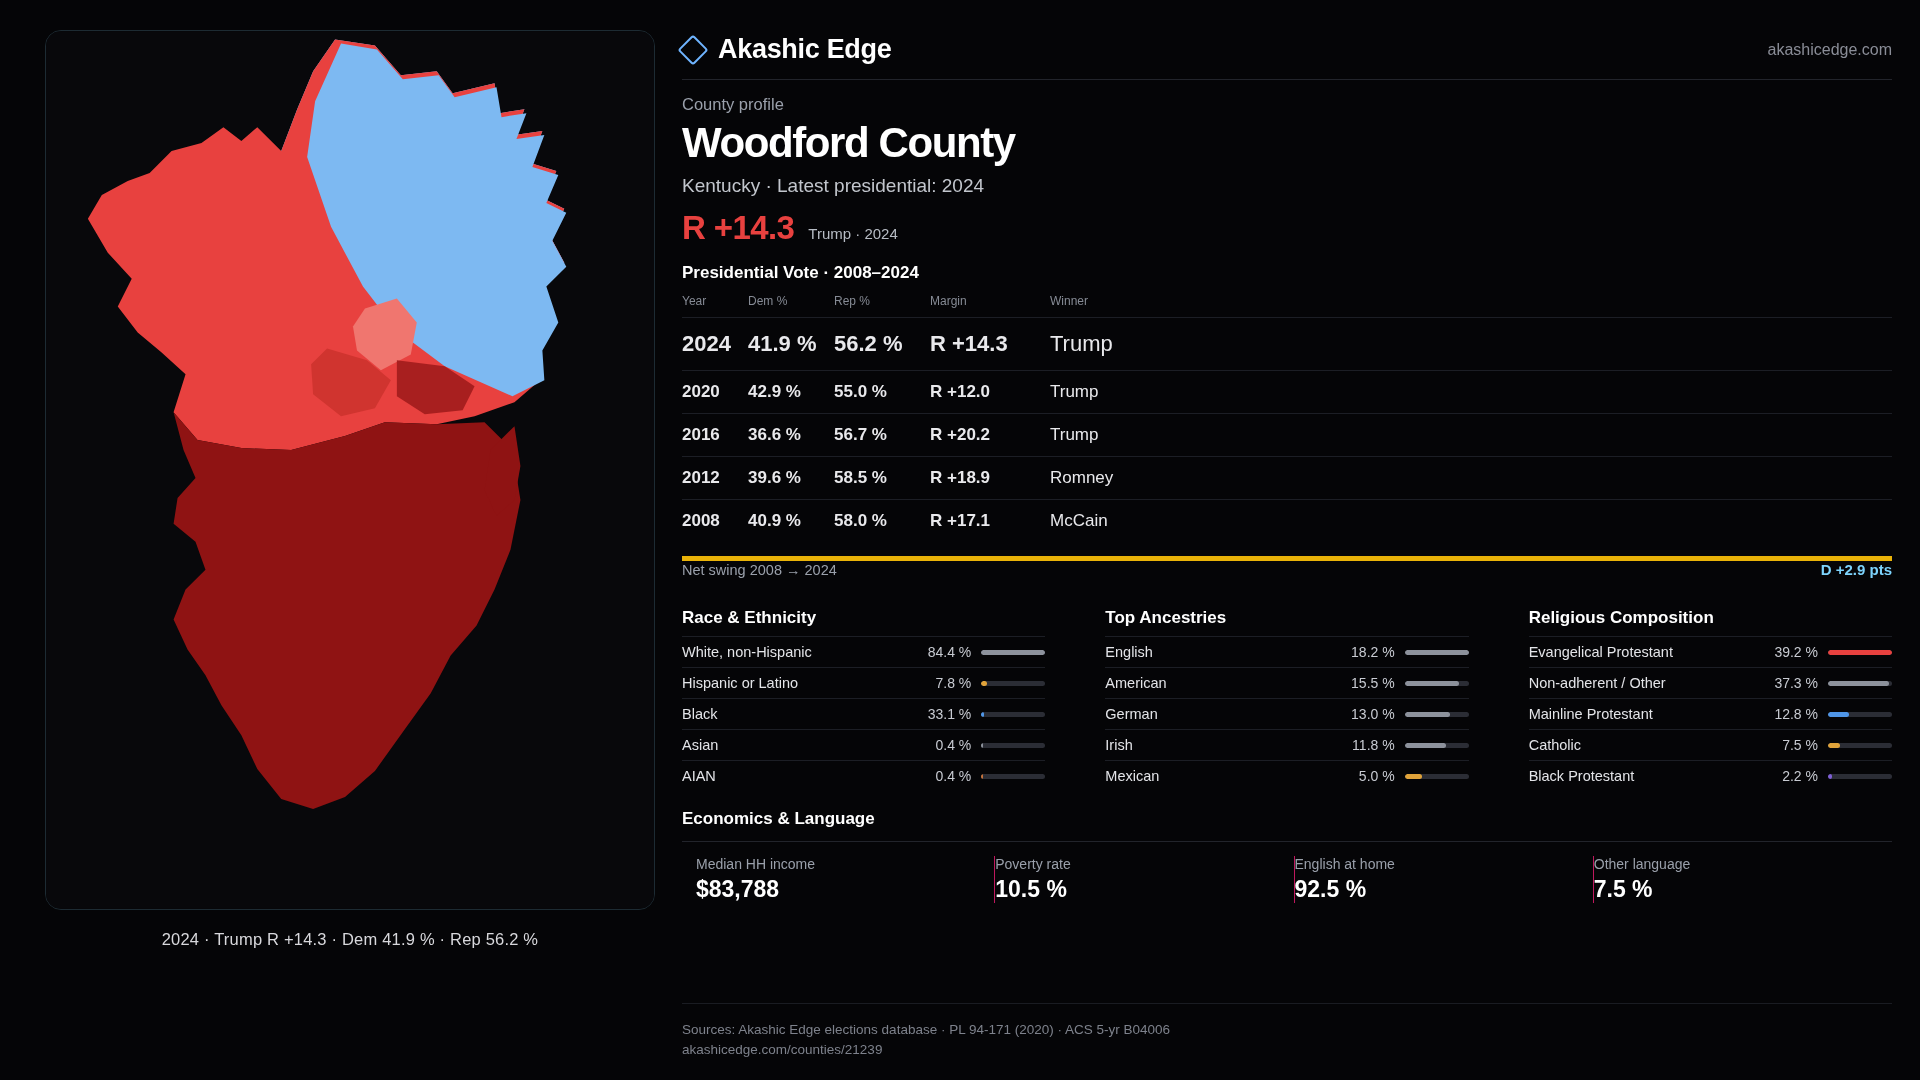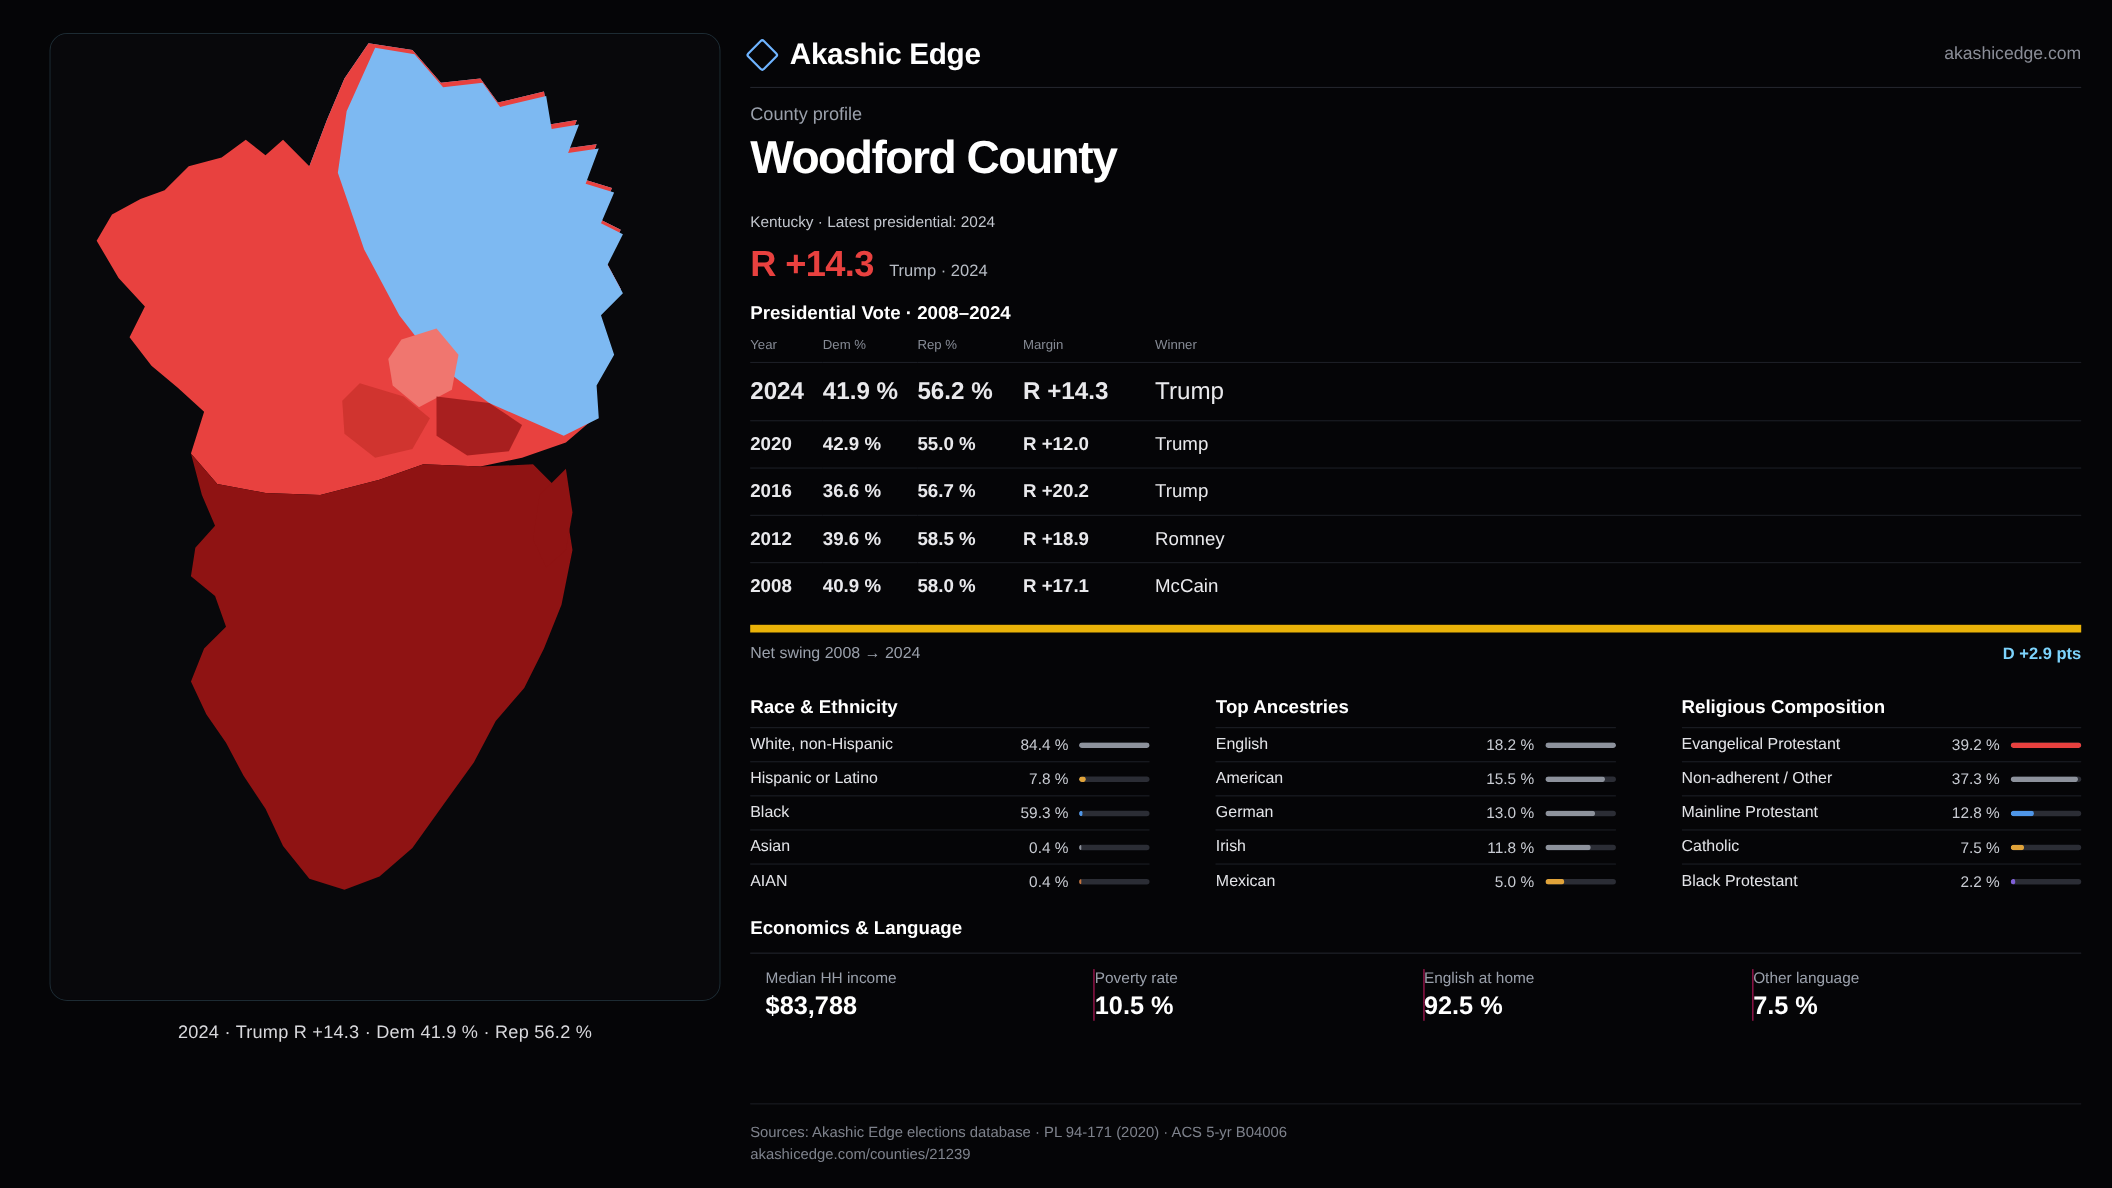--- a/index.html
+++ b/index.html
@@ -83,22 +83,22 @@
   }
   .county-title {
     font-size: 42px;
     font-weight: 700;
     letter-spacing: -1.4px;
     line-height: 1.08;
     margin-top: 6px;
     color: #ffffff;
   }
   .subtitle {
-    margin-top: 28px;
-    font-size: 14px;
+    margin-top: 10px;
+    font-size: 19px;
     color: #c2c6cd;
   }
   .margin-row {
     margin-top: 12px;
     display: flex;
     align-items: baseline;
     gap: 14px;
   }
   .margin-big {
     font-size: 33px;
@@ -143,24 +143,25 @@
   .c-dem  { width: 86px; color: #4f96e8; font-weight: 700; }
   .c-rep  { width: 96px; color: #e8413f; font-weight: 700; }
   .c-mar  { width: 120px; color: #e8413f; font-weight: 700; }
   .c-win  { color: #ffffff; }
   tr.big td { font-size: 22px; padding: 13px 0; }
   tr.big .c-year { font-size: 22px; }
   tr.big .c-win  { font-size: 22px; }
 
   .swing-row {
     margin-top: 14px;
-    padding-top: 11px;
-    border-top: 7px solid #eab308;
+    padding-top: 0;
+    border-top: 5px solid #eab308;
     display: flex;
     justify-content: space-between;
+    align-items: center;
   }
   .swing-label { font-size: 14.5px; color: #9aa0ab; }
   .swing-value { font-size: 15px; color: #7dd3fc; font-weight: 700; }
 
   
   .demo-grid {
     display: flex;
     gap: 60px;
     margin-top: 30px;
     align-items: center;
@@ -384,21 +385,21 @@
         </div>
         <div class="demo-row">
           <span class="demo-label">Hispanic or Latino</span>
           <span class="demo-val">7.8 %</span>
           <span class="bar">
               <span style="width: 9.24171%; background: rgb(224, 163, 58);"></span>
             </span>
         </div>
         <div class="demo-row">
           <span class="demo-label">Black</span>
-          <span class="demo-val">59.3 %</span>
+          <span class="demo-val">33.1 %</span>
           <span class="bar">
               <span style="width: 4.50237%; background: rgb(79, 150, 232);"></span>
             </span>
         </div>
         <div class="demo-row">
           <span class="demo-label">Asian</span>
           <span class="demo-val">0.4 %</span>
           <span class="bar">
               <span style="width: 3%; background: rgb(141, 146, 156);"></span>
             </span>

